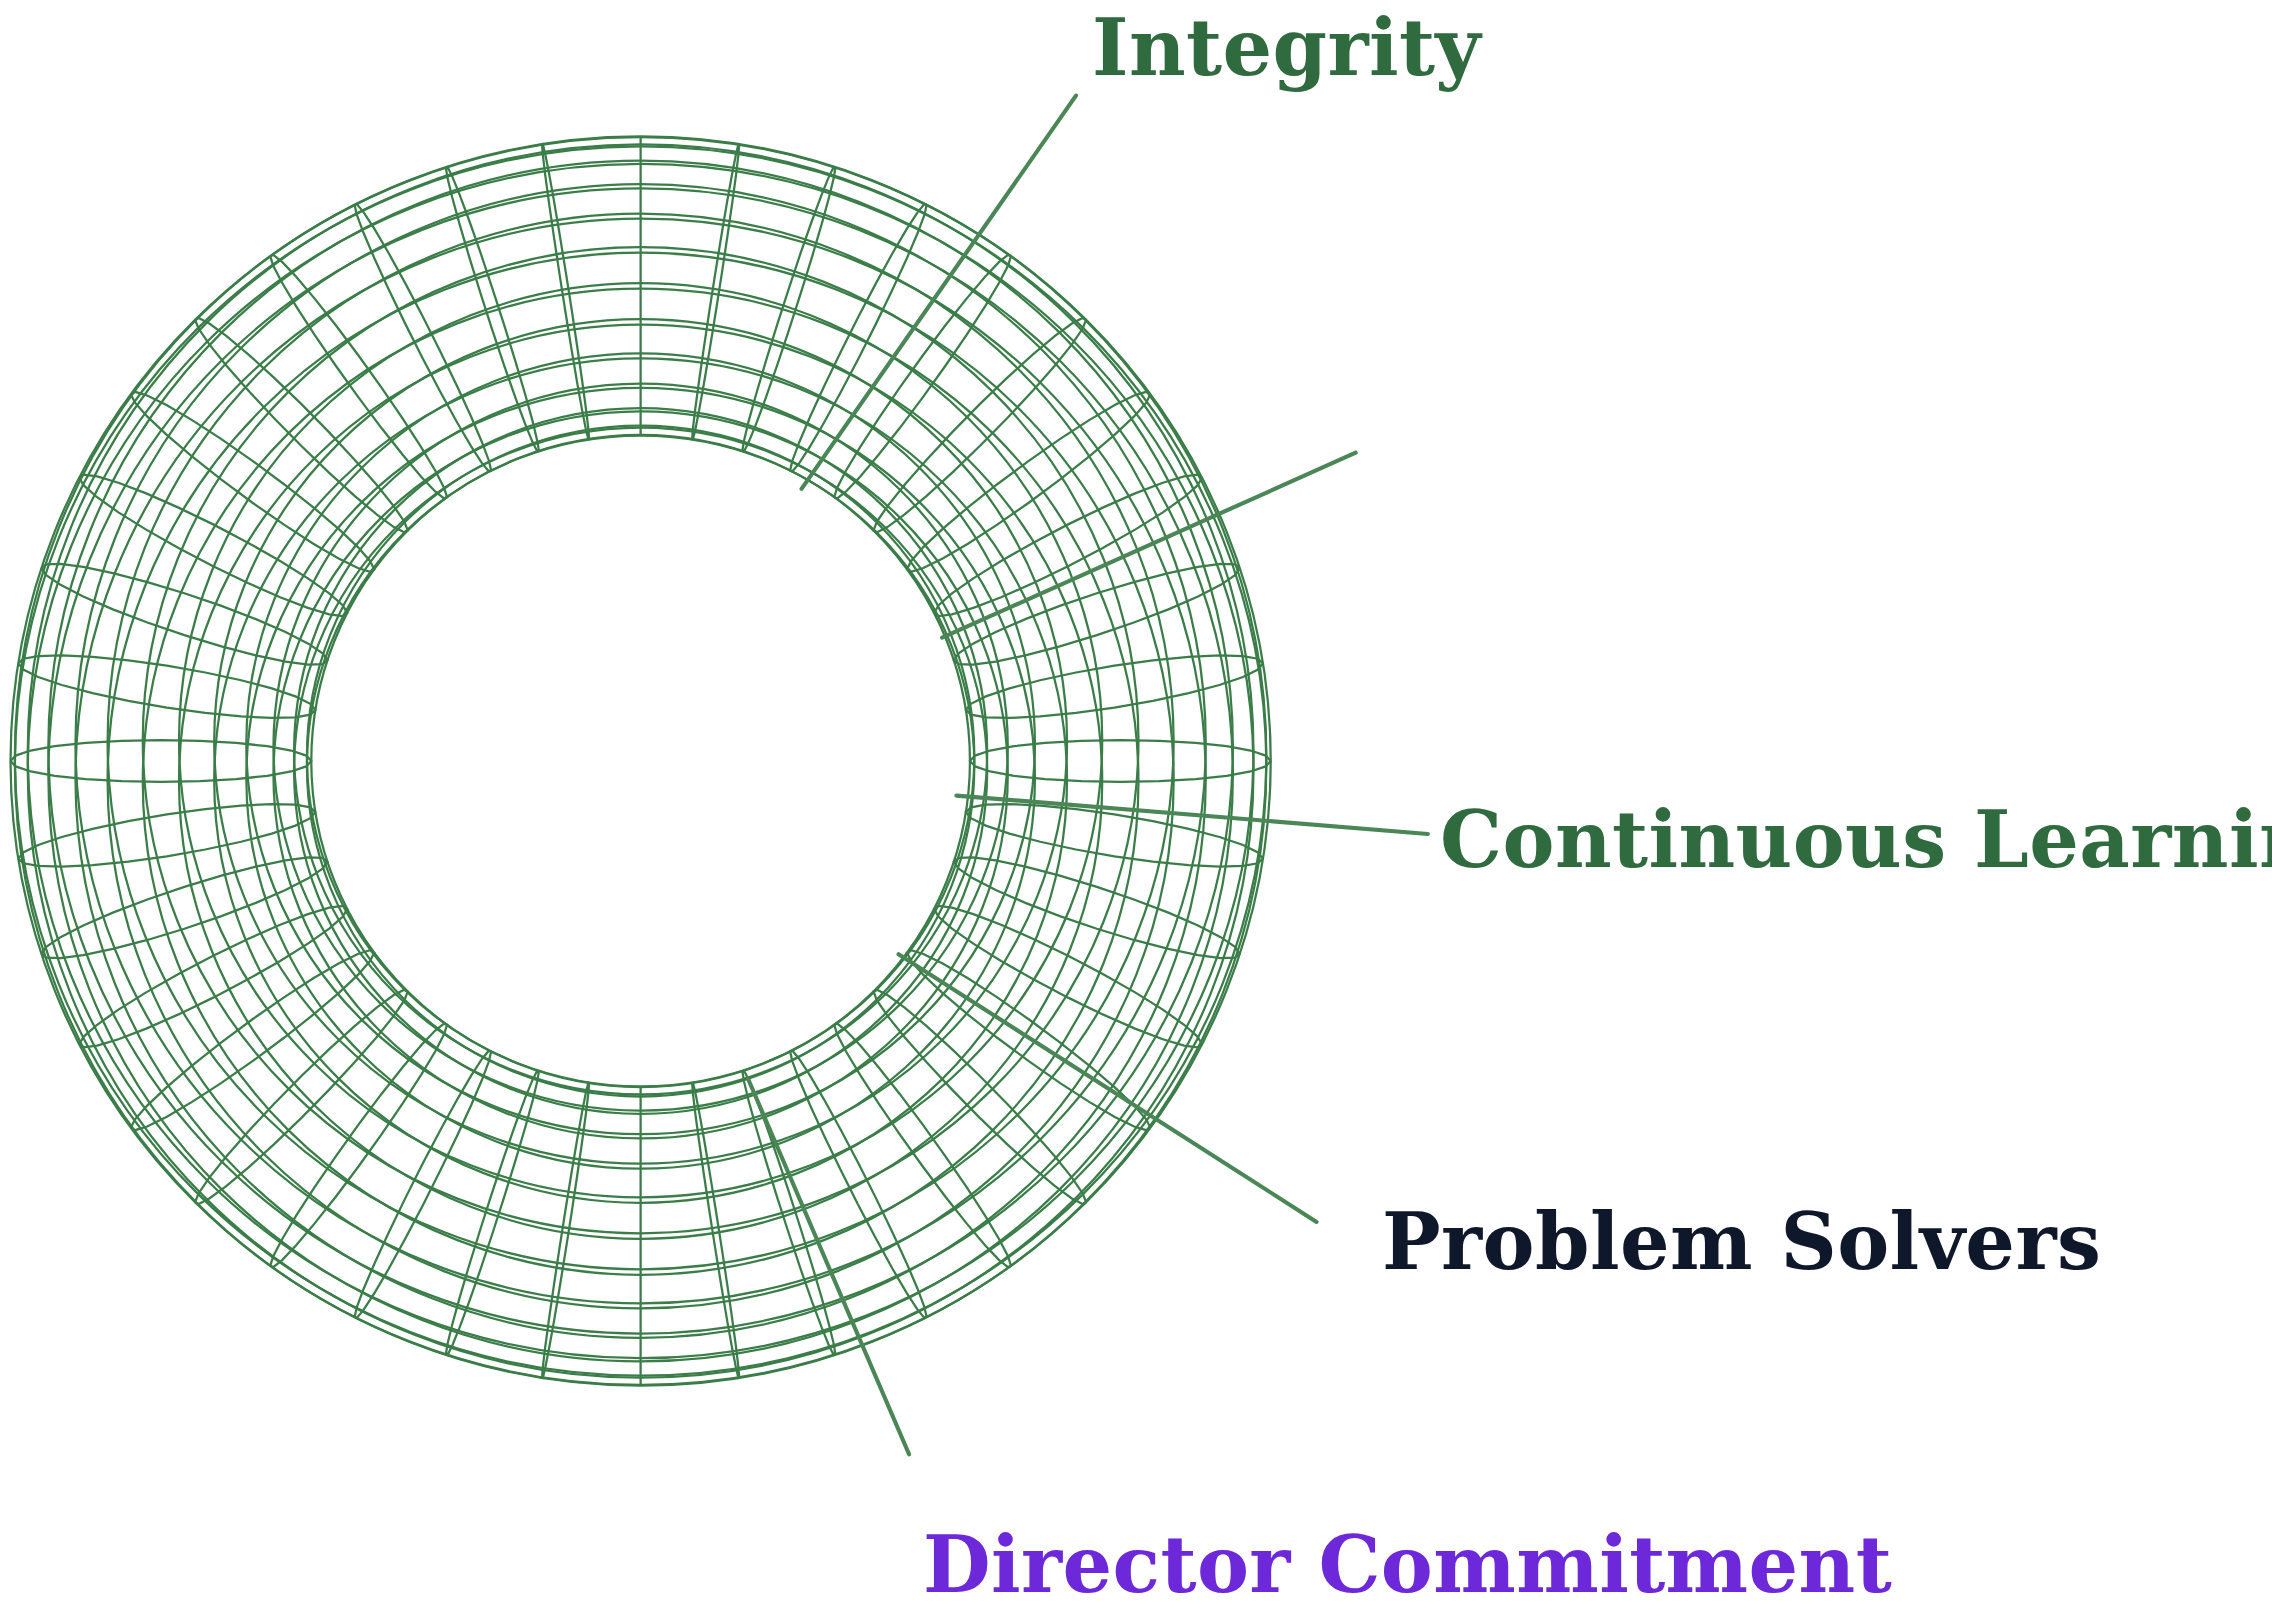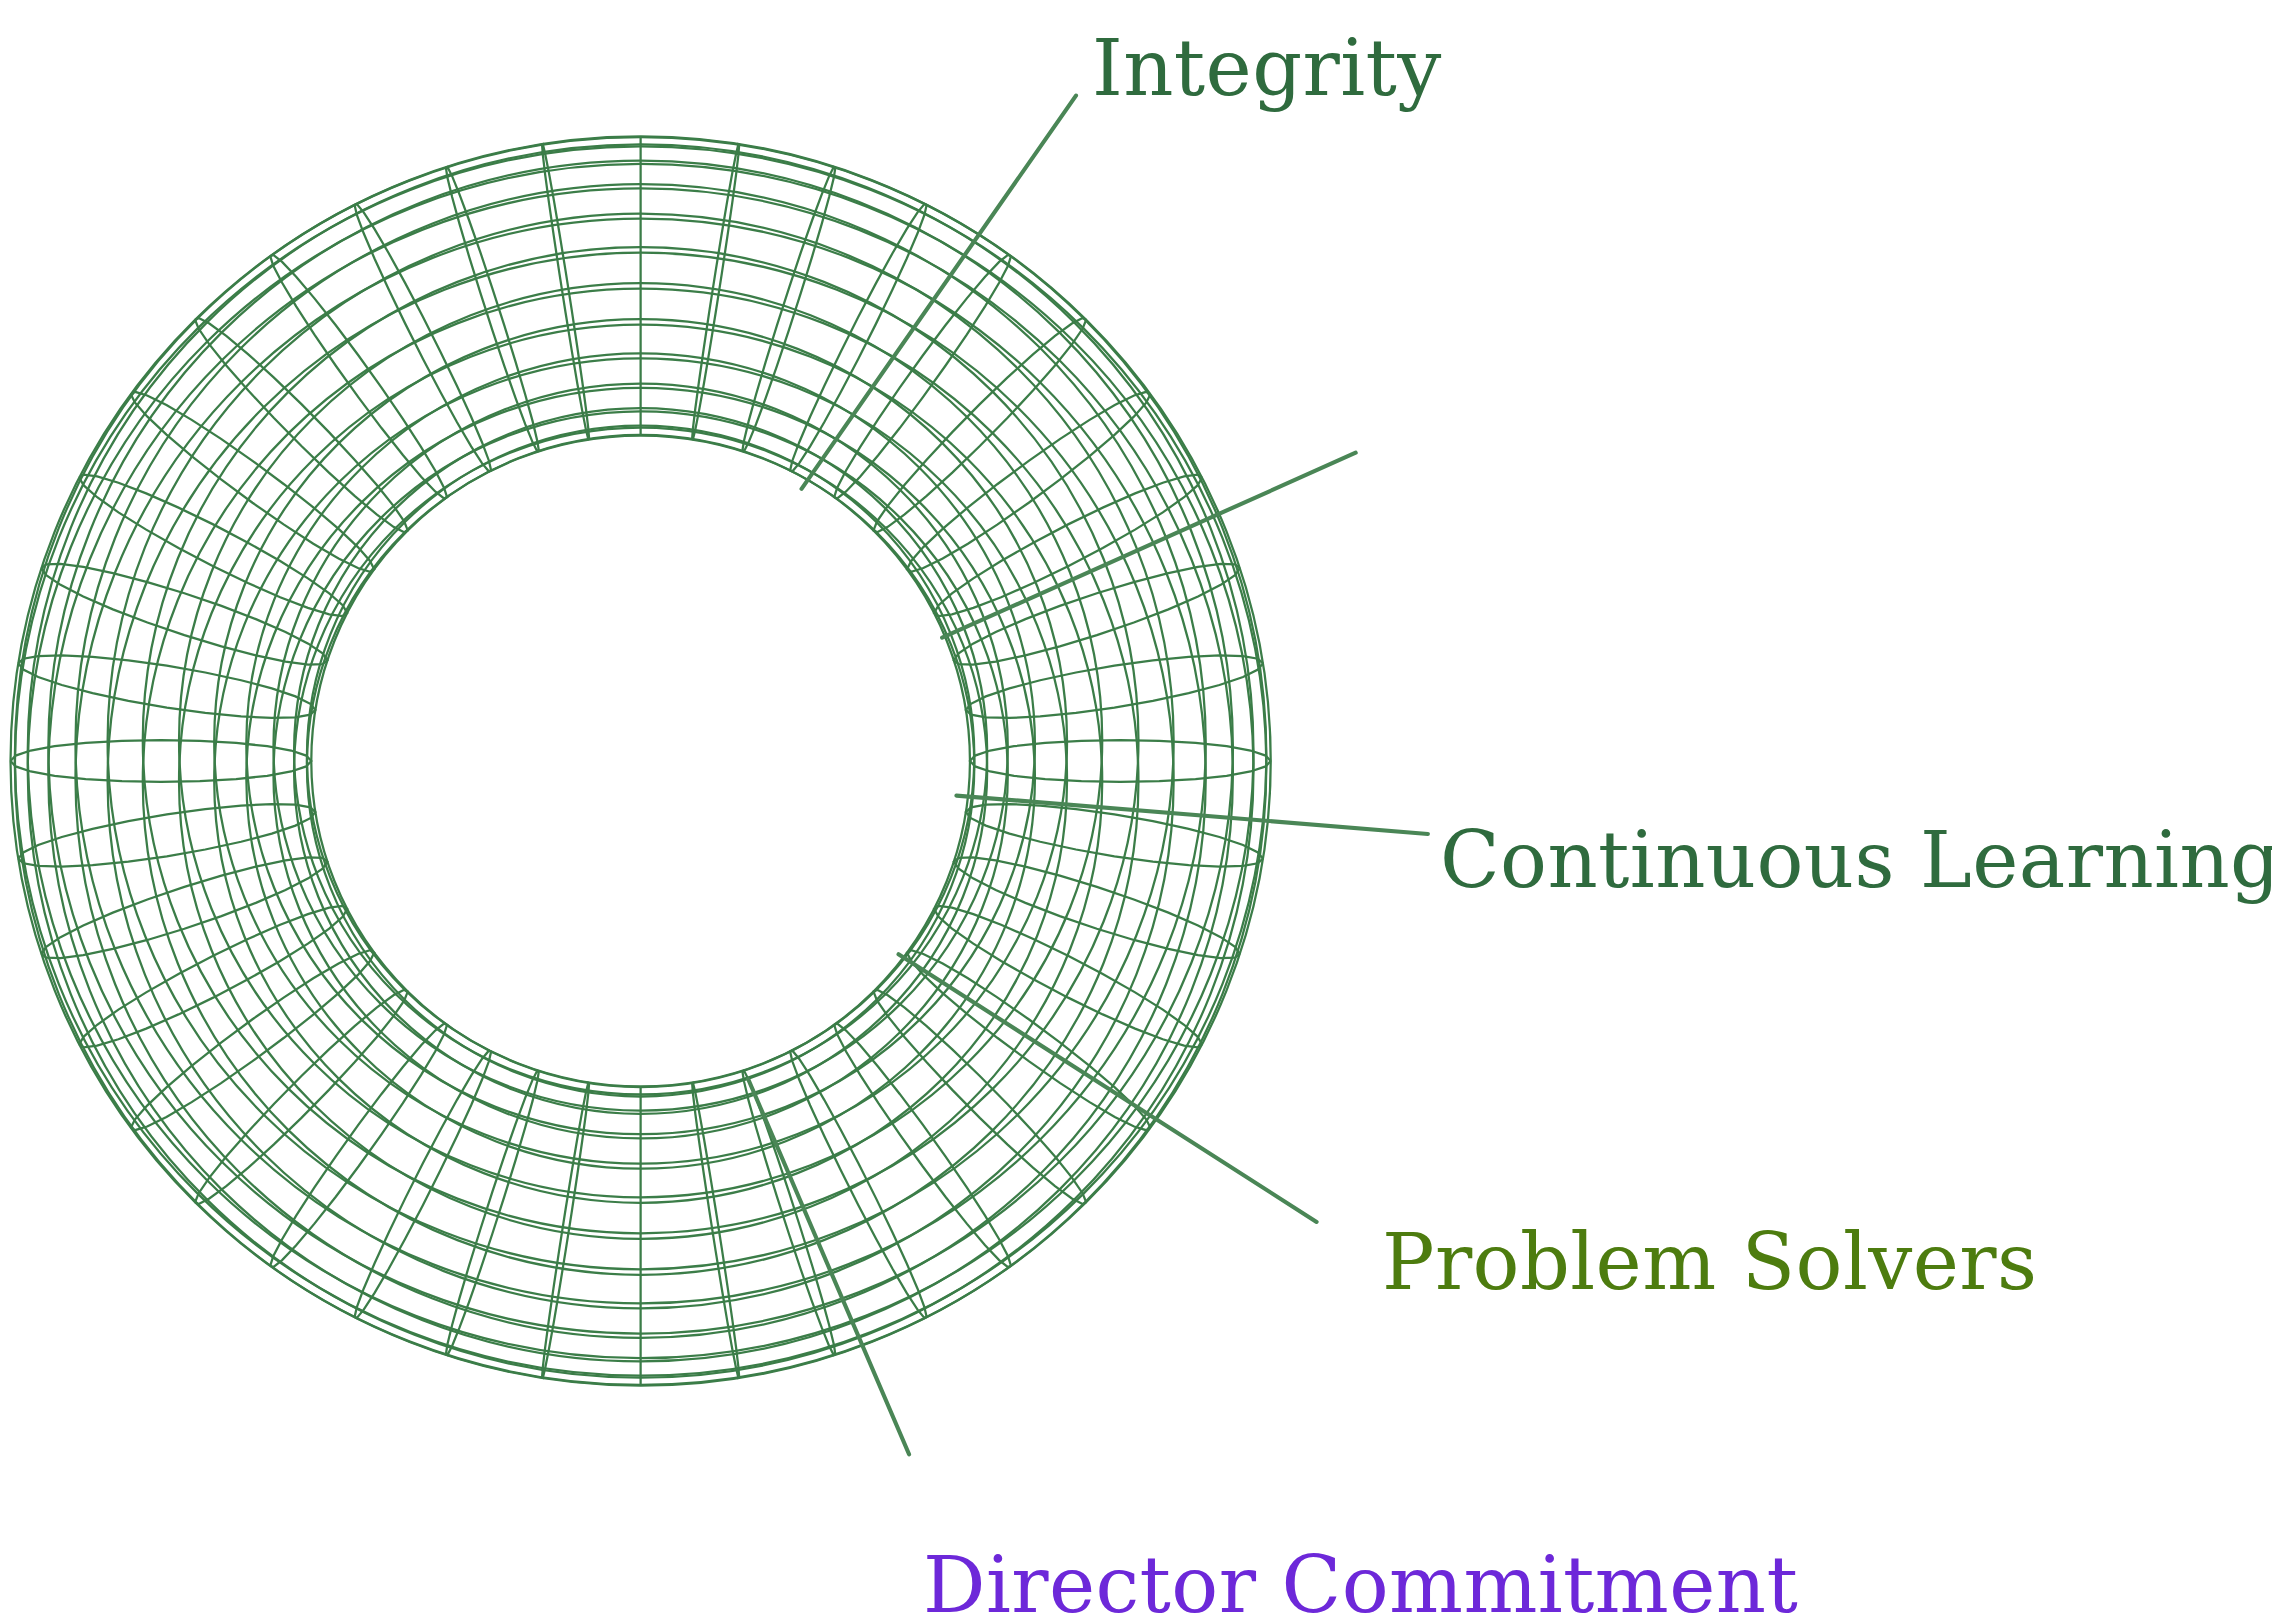--- a/index.html
+++ b/index.html
@@ -15,27 +15,26 @@
     overflow: hidden;
     font-family: "DejaVu Serif", "Liberation Serif", serif;
   }
   svg.diagram-svg {
     position: absolute;
     left: 0;
     top: 0;
   }
   .value-label {
     position: absolute;
-    font-weight: 400;
+    font-weight: 700;
     font-size: 78px;
     line-height: 1;
     color: #2F6B3E;
     white-space: nowrap;
     letter-spacing: 0.4px;
-    margin-top: 20px;
   }
   .l-integrity            { left: 1092px; top: 9px;   }
   .l-quality              { left: 1400px; top: 387px;  }
   .l-continuous-learning  { left: 1440px; top: 801px; }
   .l-problem-solvers      { left: 1382px; top: 1203px; }
   .l-director-commitment  { left: 923px; top: 1526px; }
 </style>
 </head>
 <body>
 
@@ -118,18 +117,18 @@
       <path d="M 1751 1625 L 1195 1269"></path>
       <path d="M 1209 1934 L 995 1435"></path>
     </g>
   </svg>
 
   <div class="value-label l-integrity" style="color: rgb(47, 107, 62);">Integrity</div>
 
 
   <div class="value-label l-continuous-learning" style="color: rgb(47, 107, 62);">Continuous Learning</div>
 
-  <div class="value-label l-problem-solvers" style="color: #4d7c0f;">Problem Solvers</div>
+  <div class="value-label l-problem-solvers" style="color: #0f172a;">Problem Solvers</div>
 
   <div class="value-label l-director-commitment" style="color: #6d28d9;">Director Commitment</div>
 
 </div>
 
 
 </body></html>

